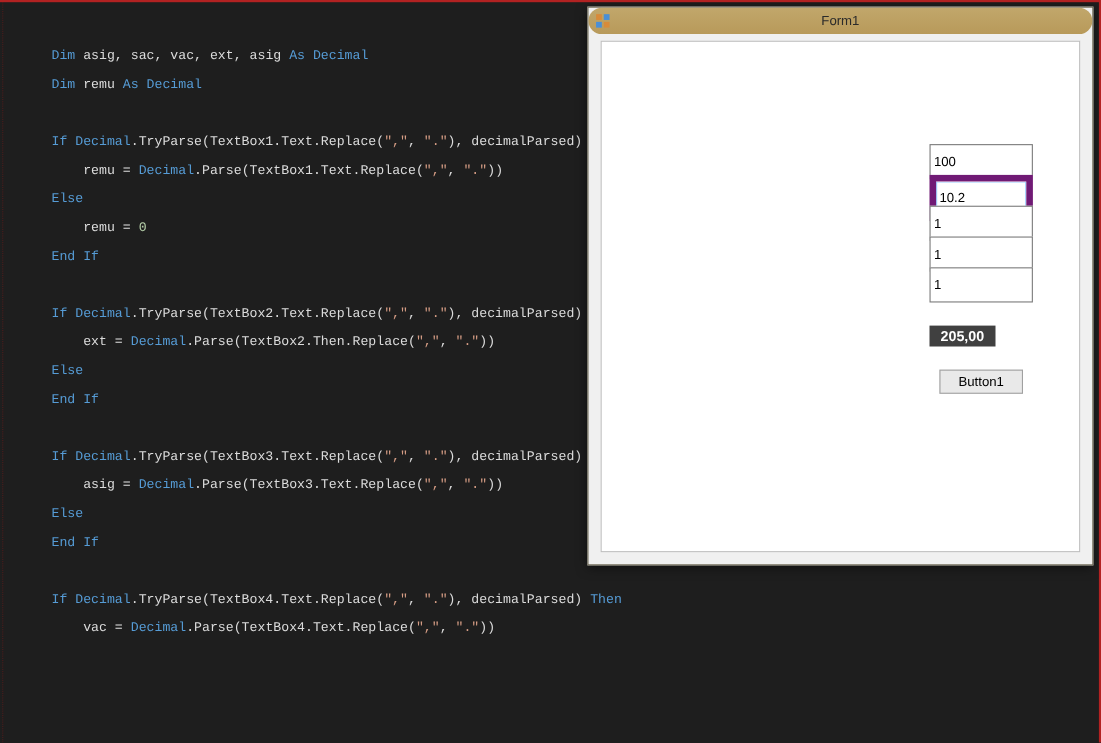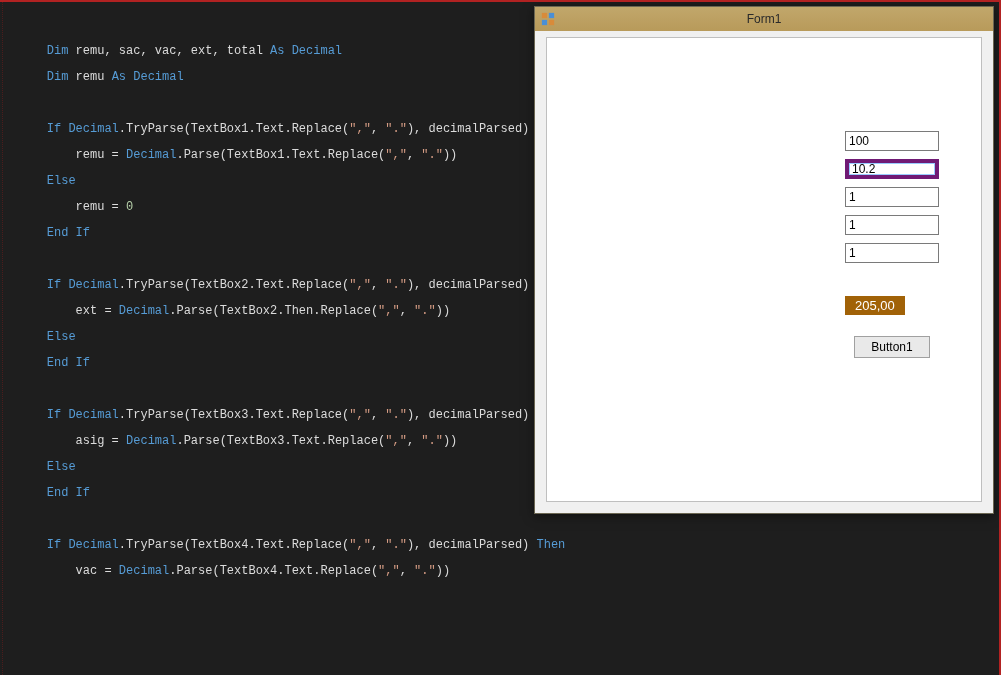--- a/index.html
+++ b/index.html
@@ -51,20 +51,21 @@
     font-family:"Segoe UI", Tahoma, sans-serif;
   }
   .winform .titlebar {
     height:24px;
     background:linear-gradient(#c1a76b,#b89a5a);
     display:flex;
     align-items:center;
     padding:0 6px;
     font-size:12px;
     color:#2a2a2a;
+    border-radius:12px;
   }
   .winform .titlebar .ticon {
     width:14px;height:14px;
     margin-right:6px;
     display:inline-block;
   }
   .winform .titlebar .ticon svg{width:14px;height:14px;}
   .winform .titlebar .title {
     flex:1;
     text-align:center;
@@ -76,52 +77,53 @@
     right:11px; bottom:11px;
     background:#ffffff;
     border:1px solid #bfbfbf;
   }
   .winform input[type=text] {
     position:absolute;
     width:94px;
     height:20px;
     font-size:12px;
     font-family:"Segoe UI",Tahoma,sans-serif;
-    padding:3px 3px;
+    padding:15px 3px;
     border:1px solid #7a7a7a;
     background:#fff;
   }
   .winform input.focus {
-    border:4px solid #701a75;
+    border:6px solid #701a75;
     box-shadow:0 0 0 1px #99ccff inset;
   }
   .winform .result {
     position:absolute;
-    background:#a16207;
+    background:#404040;
     color:#ffffff;
     font-size:13px;
     padding:2px 10px;
+    font-weight:bold;
   }
   .winform button {
     position:absolute;
     width:76px;
     height:22px;
     font-size:12px;
     background:#e9e9e9;
     border:1px solid #a0a0a0;
   }
 </style>
 </head>
 <body>
 
 <div class="dots"></div>
 
 <div class="editor">
 <span class="ln"> </span>
-<span class="ln">    <span class="kw">Dim</span><span> remu, sac, vac, ext, total </span><span class="kw">As Decimal</span></span>
+<span class="ln">    <span class="kw">Dim</span><span> asig, sac, vac, ext, asig </span><span class="kw">As Decimal</span></span>
 <span class="ln">    <span class="kw">Dim</span><span> remu </span><span class="kw">As Decimal</span></span>
 <span class="ln"> </span>
 <span class="ln">    <span class="kw">If Decimal</span><span>.TryParse(TextBox1.Text.Replace(</span><span class="str">","</span><span>, </span><span class="str">"."</span><span>), decimalParsed) </span><span class="kw">Then</span></span>
 <span class="ln"><span>        remu = </span><span class="kw">Decimal</span><span>.Parse(TextBox1.Text.Replace(</span><span class="str">","</span><span>, </span><span class="str">"."</span><span>))</span></span>
 <span class="ln">    <span class="kw">Else</span></span>
 <span class="ln"><span>        remu = </span><span class="num">0</span></span>
 <span class="ln">    <span class="kw">End If</span></span>
 <span class="ln"> </span>
 <span class="ln">    <span class="kw">If Decimal</span><span>.TryParse(TextBox2.Text.Replace(</span><span class="str">","</span><span>, </span><span class="str">"."</span><span>), decimalParsed) </span><span class="kw">Then</span></span>
 <span class="ln"><span>        ext = </span><span class="kw">Decimal</span><span>.Parse(TextBox2.Then.Replace(</span><span class="str">","</span><span>, </span><span class="str">"."</span><span>))</span></span>

